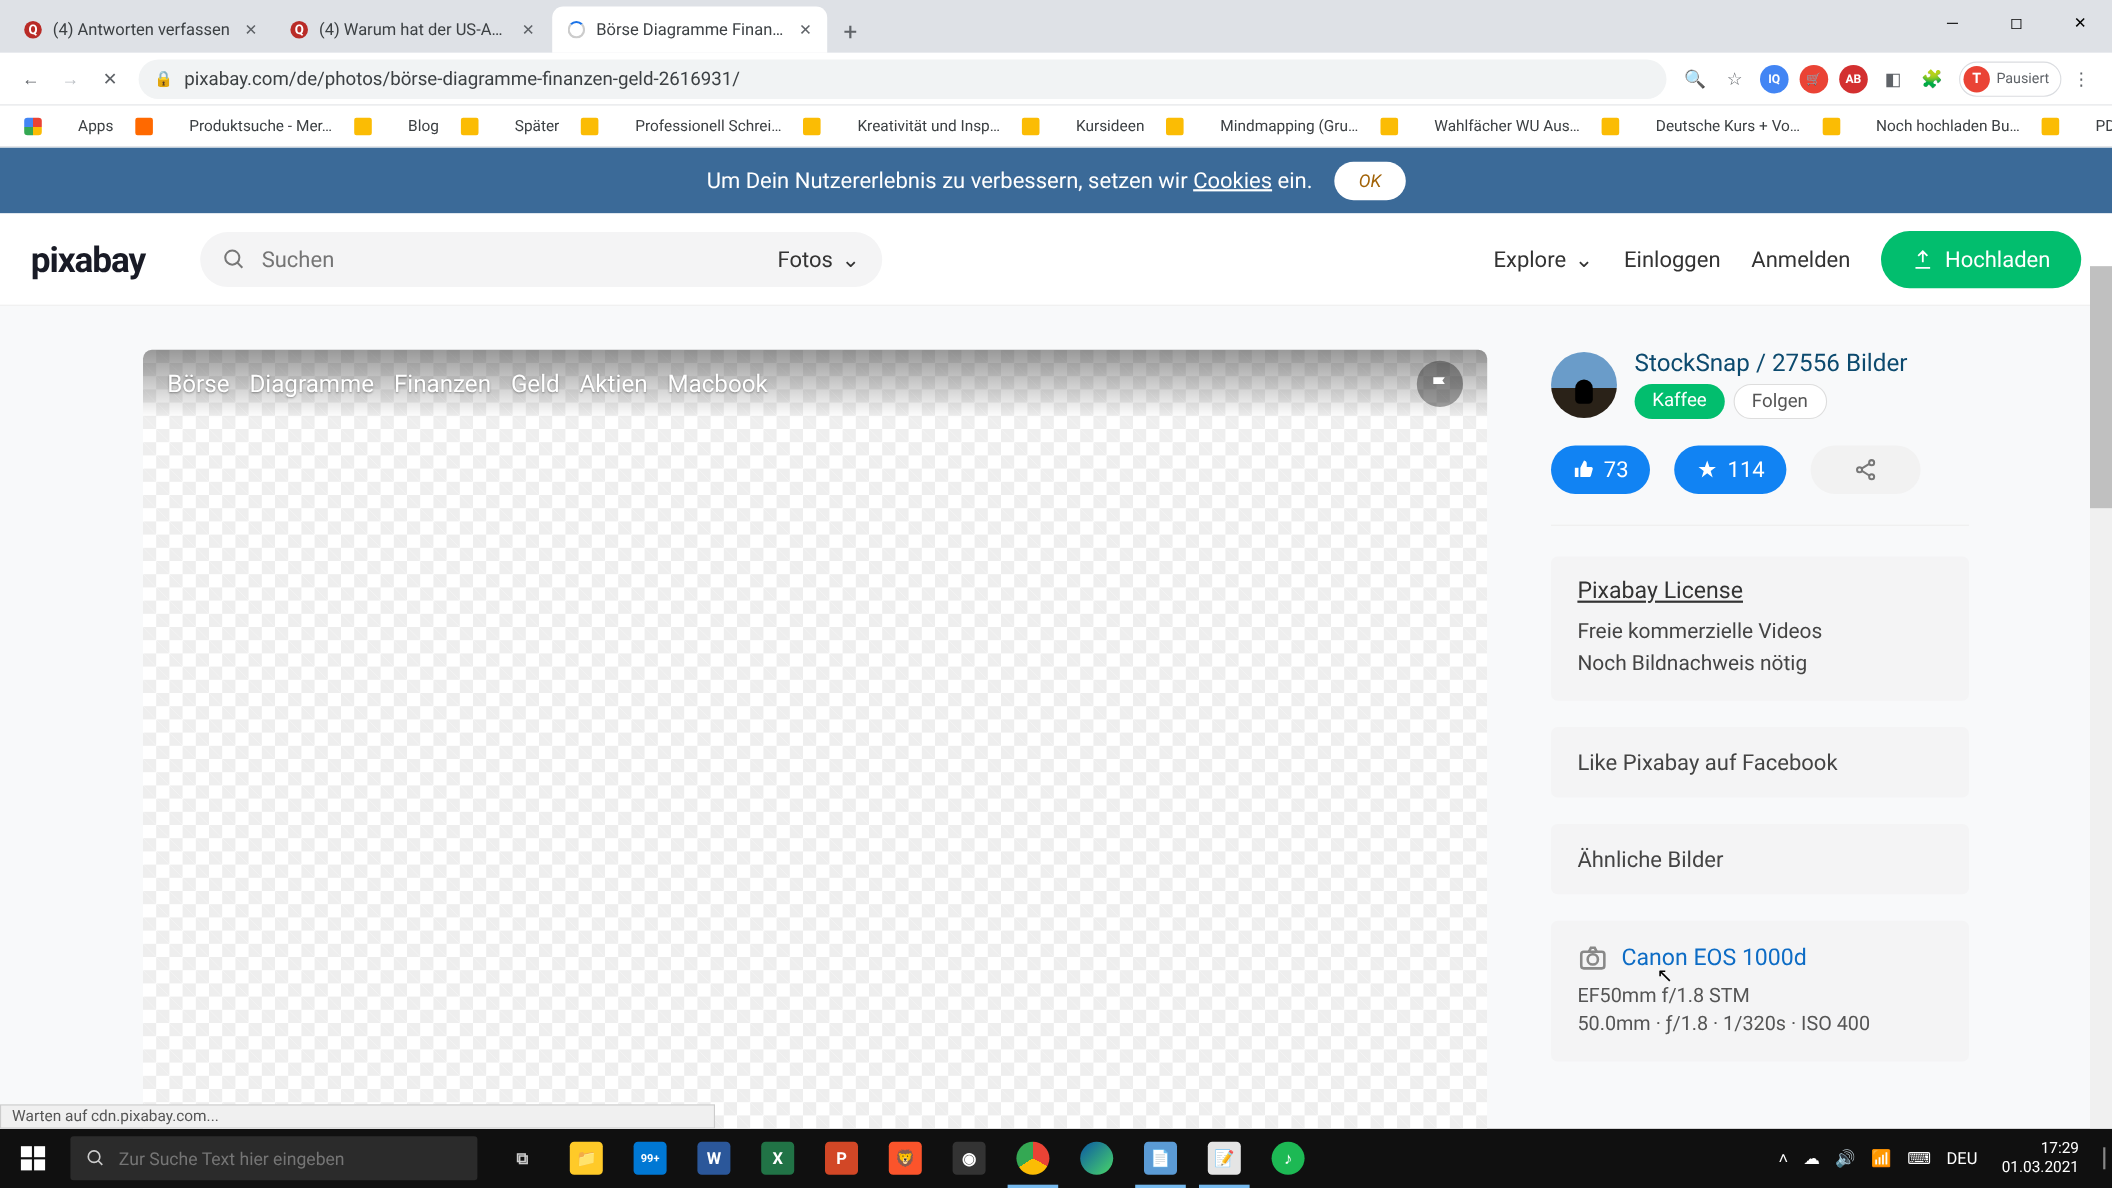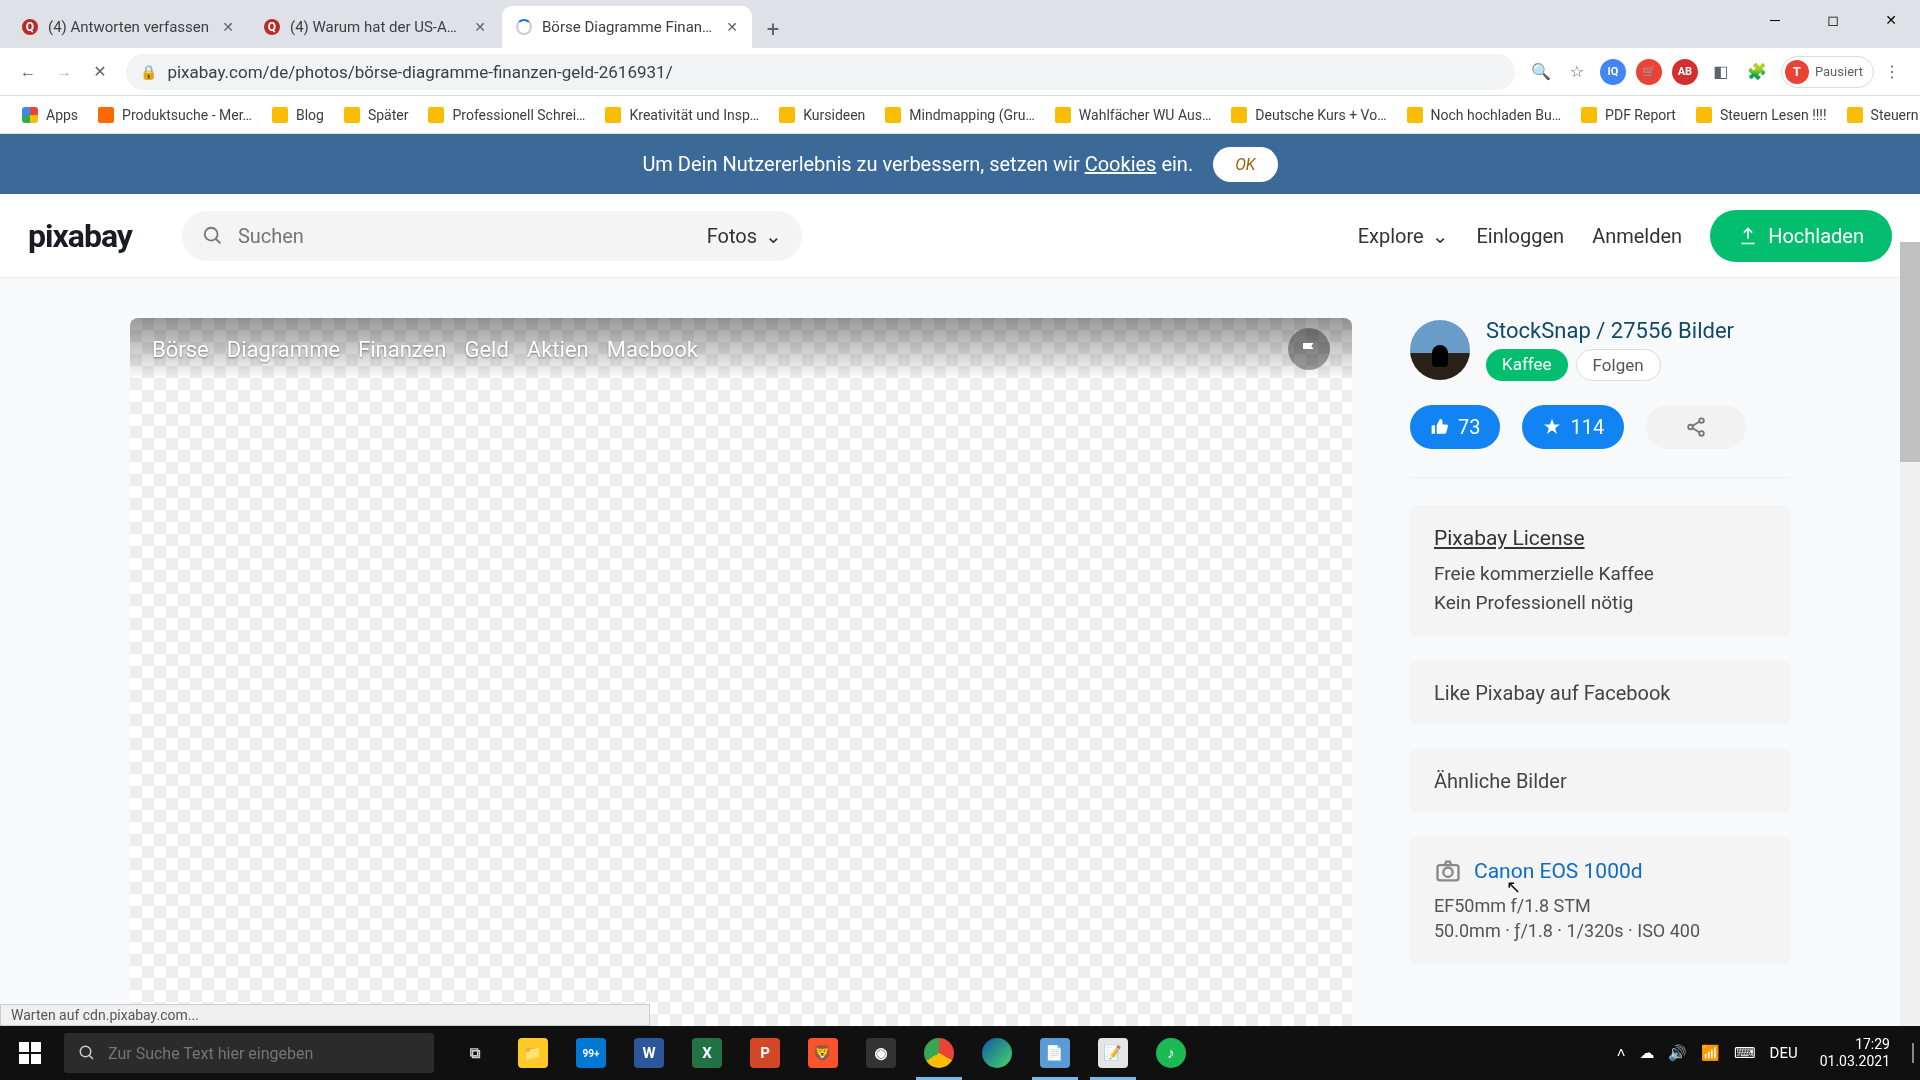--- a/index.html
+++ b/index.html
@@ -31,21 +31,21 @@
 .tb-circle { width: 26px; height: 26px; border-radius: 50%; display: flex; align-items: center; justify-content: center; font-size: 11px; font-weight: bold; color: #fff; }
 .tb-circle.iq { background: #4285f4; }
 .tb-circle.cart { background: #ea4335; }
 .tb-circle.abp { background: #d32f2f; }
 .profile { display: flex; align-items: center; border: 1px solid #dadce0; border-radius: 18px; padding: 3px 10px 3px 3px; margin-left: 6px; cursor: pointer; }
 .profile .av { width: 24px; height: 24px; border-radius: 50%; background: #ea4335; color: #fff; display: flex; align-items: center; justify-content: center; font-size: 13px; font-weight: bold; margin-right: 6px; }
 .profile .label { font-size: 13px; color: #5f6368; }
 .menu-dots { width: 36px; display: flex; align-items: center; justify-content: center; color: #5f6368; cursor: pointer; }
 
 .bookmarks { background: #fff; height: 38px; display: flex; align-items: center; padding: 0 12px; border-bottom: 1px solid #dadce0; }
-.bm { display: flex; align-items: center; padding: 0 10px; font-size: 14px; color: #3c4043; cursor: pointer; white-space: nowrap; }
+.bm { display: flex; align-items: center; padding: 0 10px; font-size: 14px; color: #3c4043; cursor: pointer; white-space: nowrap; gap: 25px; }
 .bm .bmicon { width: 16px; height: 16px; margin-right: 8px; display: inline-block; }
 .bm .bmicon.apps { background: conic-gradient(#ea4335 0 25%, #fbbc04 0 50%, #34a853 0 75%, #4285f4 0); border-radius: 3px; }
 .bm .bmicon.m { background: #ff6900; border-radius: 2px; }
 .bm .bmicon.y { background: #fbbc04; border-radius: 2px; }
 
 
 .page { flex: 1; background: #f8f9fa; overflow: hidden; position: relative; }
 
 .cookie-bar { background: #3b6a98; color: #fff; height: 60px; display: flex; align-items: center; justify-content: center; font-size: 20px; }
 .cookie-bar .link { text-decoration: underline; }
@@ -329,21 +329,21 @@
                 <circle cx="18" cy="19" r="2.5"></circle>
                 <line x1="8" y1="11" x2="16" y2="6"></line>
                 <line x1="8" y1="13" x2="16" y2="18"></line>
               </svg>
           </div>
         </div>
 
 
         <div class="panel">
           <div class="ptitle">Pixabay License</div>
-          <div class="ptext"><span>Freie kommerzielle Kaffee</span><br><span>Kein Professionell nötig</span></div>
+          <div class="ptext"><span>Freie kommerzielle Videos</span><br><span>Noch Bildnachweis nötig</span></div>
         </div>
 
         <div class="panel link-only">Like Pixabay auf Facebook</div>
         <div class="panel link-only">Ähnliche Bilder</div>
 
         <div class="panel">
           <div class="camera-row">
             <svg width="28" height="28" viewBox="0 0 24 24" fill="none" stroke="currentColor" stroke-width="2">
                 <rect x="3" y="7" width="18" height="13" rx="2"></rect>
                 <circle cx="12" cy="13" r="4"></circle>

